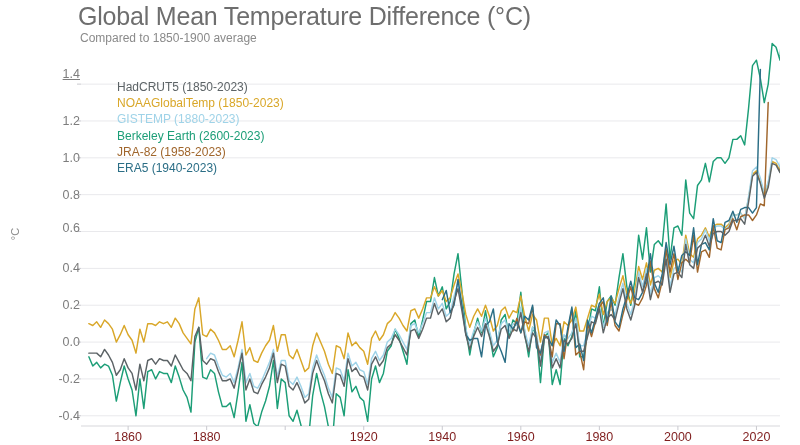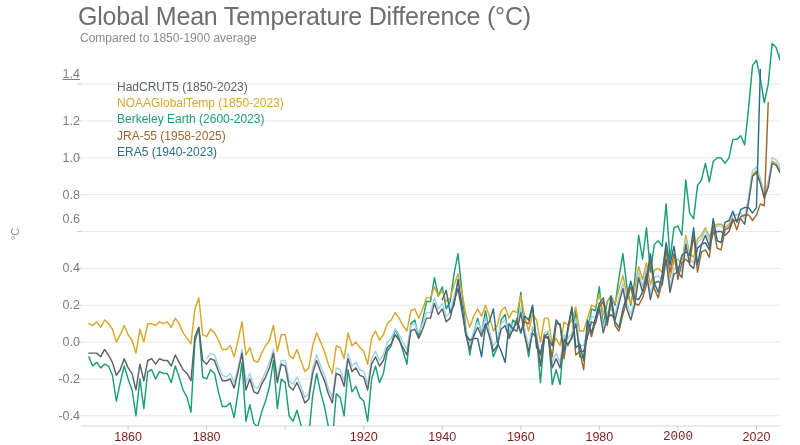--- a/index.html
+++ b/index.html
@@ -156,39 +156,40 @@
         <path d="M88.85,353.14 L92.78,353.14 L96.71,353.14 L100.63,356.82 L104.56,349.45 L108.49,354.98 L112.42,362.35 L116.34,375.25 L120.27,369.72 L124.20,358.66 L128.12,367.88 L132.05,373.41 L135.98,389.99 L139.90,364.19 L143.83,380.78 L147.76,360.51 L151.69,358.66 L155.61,364.19 L159.54,358.66 L163.47,360.51 L167.39,360.51 L171.32,366.04 L175.25,354.98 L179.17,362.35 L183.10,369.72 L187.03,373.41 L190.96,380.78 L194.88,336.55 L198.81,327.34 L202.74,360.51 L206.66,364.19 L210.59,358.66 L214.52,360.51 L218.44,371.56 L222.37,380.78 L226.30,380.78 L230.22,378.93 L234.15,388.15 L238.08,371.56 L242.01,353.14 L245.93,389.99 L249.86,378.93 L253.79,391.83 L257.71,393.68 L261.64,384.46 L265.57,377.09 L269.49,367.88 L273.42,353.14 L277.35,382.62 L281.28,364.19 L285.20,366.04 L289.13,386.30 L293.06,389.99 L296.98,382.62 L300.91,391.83 L304.84,402.89 L308.76,399.20 L312.69,373.41 L316.62,360.51 L320.54,371.56 L324.47,380.78 L328.40,393.68 L332.33,402.89 L336.25,373.41 L340.18,375.25 L344.11,386.30 L348.03,358.66 L351.96,371.56 L355.89,367.88 L359.81,375.25 L363.74,377.09 L367.67,389.99 L371.60,364.19 L375.52,356.82 L379.45,366.04 L383.38,360.51 L387.30,347.61 L391.23,343.92 L395.16,334.71 L399.08,340.24 L403.01,347.61 L406.94,354.98 L410.87,331.03 L414.79,329.18 L418.72,338.40 L422.65,329.18 L426.57,318.13 L430.50,318.13 L434.43,303.39 L438.35,314.44 L442.28,308.91 L446.21,321.81 L450.13,318.13 L454.06,301.54 L457.99,288.64 L461.92,310.76 L465.84,334.71 L469.77,349.45 L473.70,336.55 L477.62,327.34 L481.55,336.55 L485.48,323.65 L489.40,336.55 L493.33,351.29 L497.26,345.77 L501.19,329.18 L505.11,325.50 L509.04,338.40 L512.97,329.18 L516.89,331.03 L520.82,312.60 L524.75,336.55 L528.67,351.29 L532.60,332.87 L536.53,338.40 L540.46,366.04 L544.38,338.40 L548.31,336.55 L552.24,367.88 L556.16,358.66 L560.09,367.88 L564.02,340.24 L567.94,343.92 L571.87,338.40 L575.80,323.65 L579.72,351.29 L583.65,351.29 L587.58,336.55 L591.51,321.81 L595.43,323.65 L599.36,308.91 L603.29,332.87 L607.21,318.13 L611.14,314.44 L615.07,319.97 L618.99,303.39 L622.92,288.64 L626.85,308.91 L630.78,319.97 L634.70,305.23 L638.63,277.59 L642.56,292.33 L646.48,273.90 L650.41,299.70 L654.34,283.12 L658.26,281.27 L662.19,284.96 L666.12,259.16 L670.04,292.33 L673.97,273.90 L677.90,272.06 L681.83,277.59 L685.75,244.42 L689.68,264.69 L693.61,268.38 L697.53,248.11 L701.46,244.42 L705.39,235.21 L709.31,246.26 L713.24,233.37 L717.17,231.52 L721.10,231.52 L725.02,235.21 L728.95,231.52 L732.88,220.47 L736.80,220.47 L740.73,218.62 L744.66,224.15 L748.58,202.04 L752.51,176.24 L756.44,172.56 L760.37,183.61 L764.29,198.36 L768.22,187.30 L772.15,163.35 L776.07,165.19 L780.00,172.56 L783.93,135.71 L787.85,126.49 L791.78,137.55 L795.71,73.06" class="series-path" stroke="#5c6366"></path>
       </g>
   </svg>
 
   <div id="ytick-wrap">
       <div class="ytick" style="top: 415.787px;">-0.4</div>
       <div class="ytick" style="top: 378.934px;">-0.2</div>
       <div class="ytick" style="top: 342.081px;">0.0</div>
       <div class="ytick" style="top: 305.228px;">0.2</div>
       <div class="ytick" style="top: 268.376px;">0.4</div>
-      <div class="ytick" style="top: 219px;">0.6</div>
+      <div class="ytick" style="top: 228px;">0.6</div>
       <div class="ytick" style="top: 194.67px;">0.8</div>
       <div class="ytick" style="top: 157.817px;">1.0</div>
       <div class="ytick" style="top: 120.964px;">1.2</div>
       <div class="ytick" style="top: 74px; text-decoration: underline;">1.4</div>
     </div>
   <div id="xtick-wrap">
       <div class="xtick" style="left: 128.124px;">1860</div>
       <div class="xtick" style="left: 206.663px;">1880</div>
       <div class="xtick" style="left: 271px; margin-top: 20px;">1900</div>
       <div class="xtick" style="left: 363.742px;">1920</div>
       <div class="xtick" style="left: 442.281px;">1940</div>
       <div class="xtick" style="left: 520.82px;">1960</div>
       <div class="xtick" style="left: 599.36px;">1980</div>
-      <div class="xtick" style="left: 677.899px; font-family: Liberation Mono, monospace;">2000</div>
+      <div class="xtick" style="left: 677.899px;">2000</div>
       <div class="xtick" style="left: 756.438px;">2020</div>
     </div>
 
   <div id="legend">
       <div class="legend-item" style="color: rgb(92, 99, 102);">HadCRUT5 (1850-2023)</div>
       <div class="legend-item" style="color: rgb(217, 167, 41);">NOAAGlobalTemp (1850-2023)</div>
+      <div class="legend-item" style="color: rgb(159, 211, 232);">GISTEMP (1880-2023)</div>
       <div class="legend-item" style="color: rgb(28, 158, 119);">Berkeley Earth (2600-2023)</div>
-      <div class="legend-item" style="color: rgb(160, 102, 44);">JRA-55 (1958-2025)</div>
+      <div class="legend-item" style="color: rgb(160, 102, 44);">JRA-82 (1958-2023)</div>
       <div class="legend-item" style="color: rgb(43, 110, 134);">ERA5 (1940-2023)</div>
     </div>
 
 </div>
 
 </body></html>

